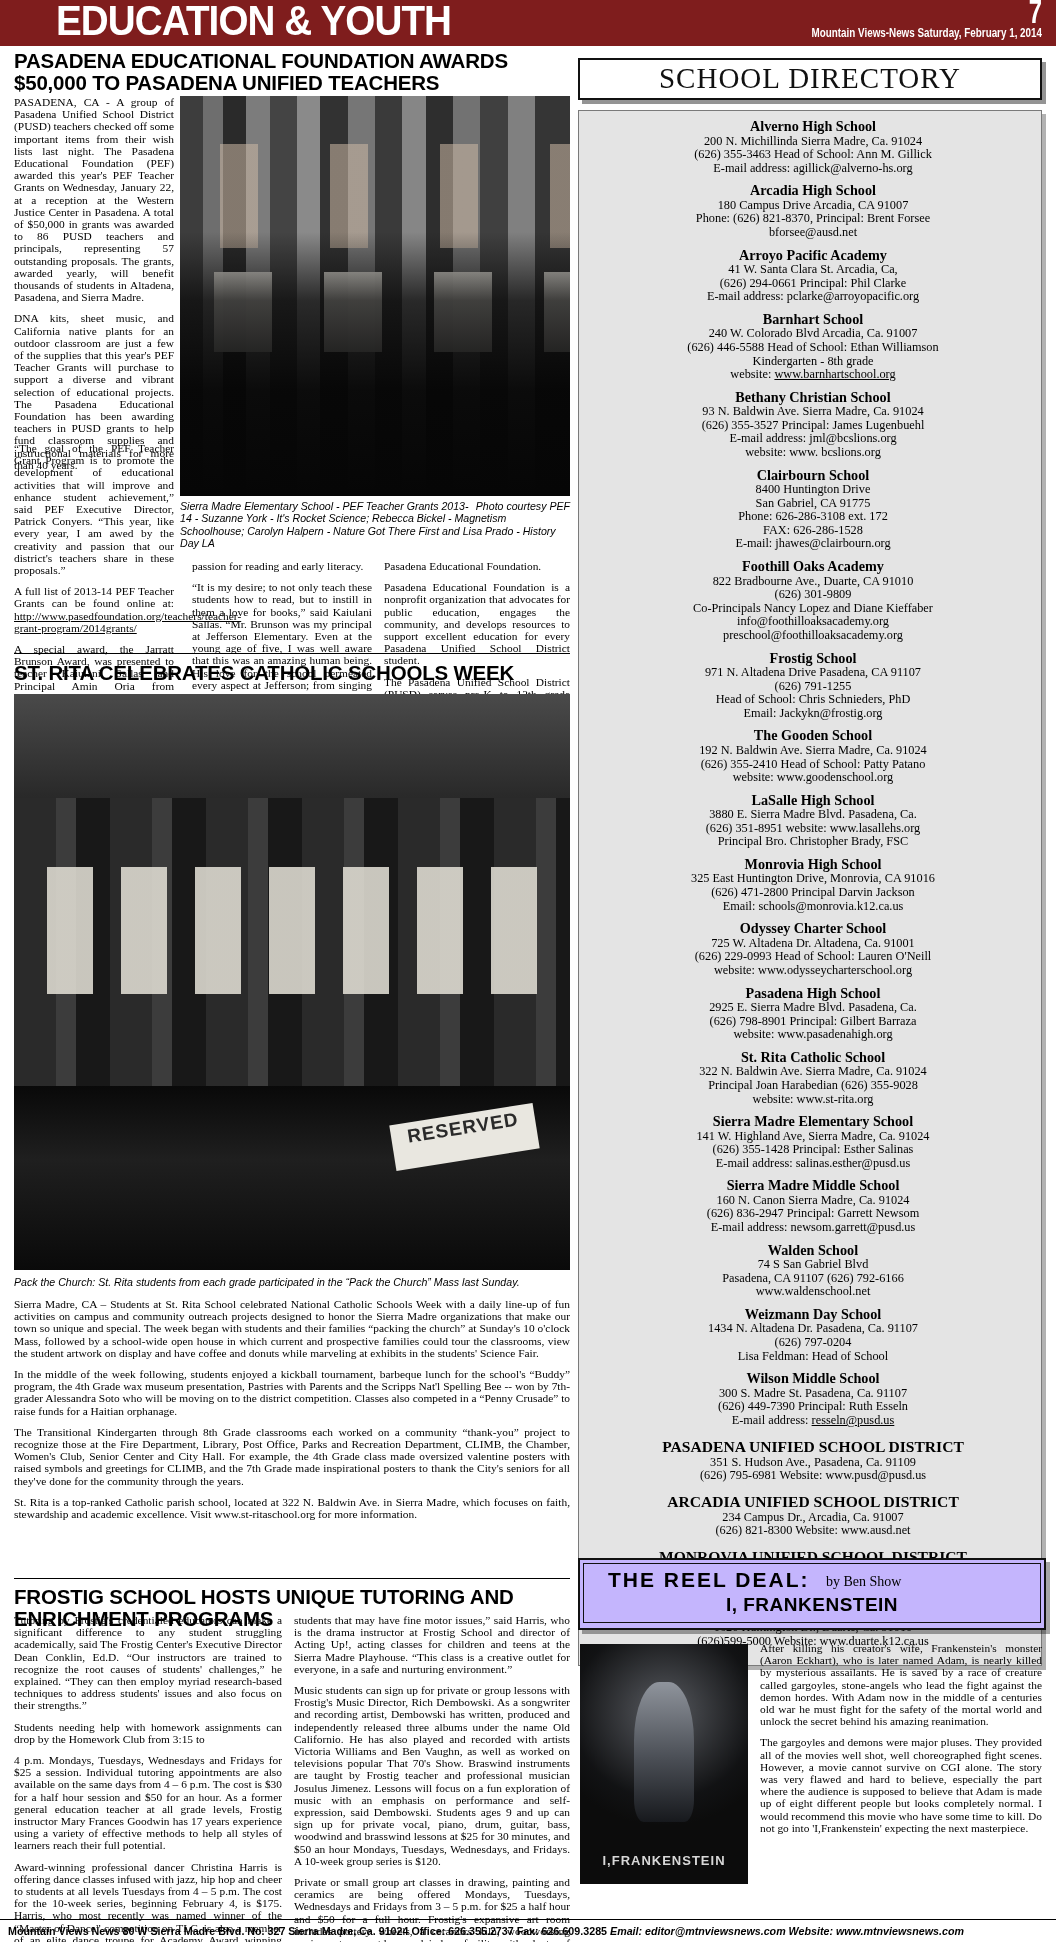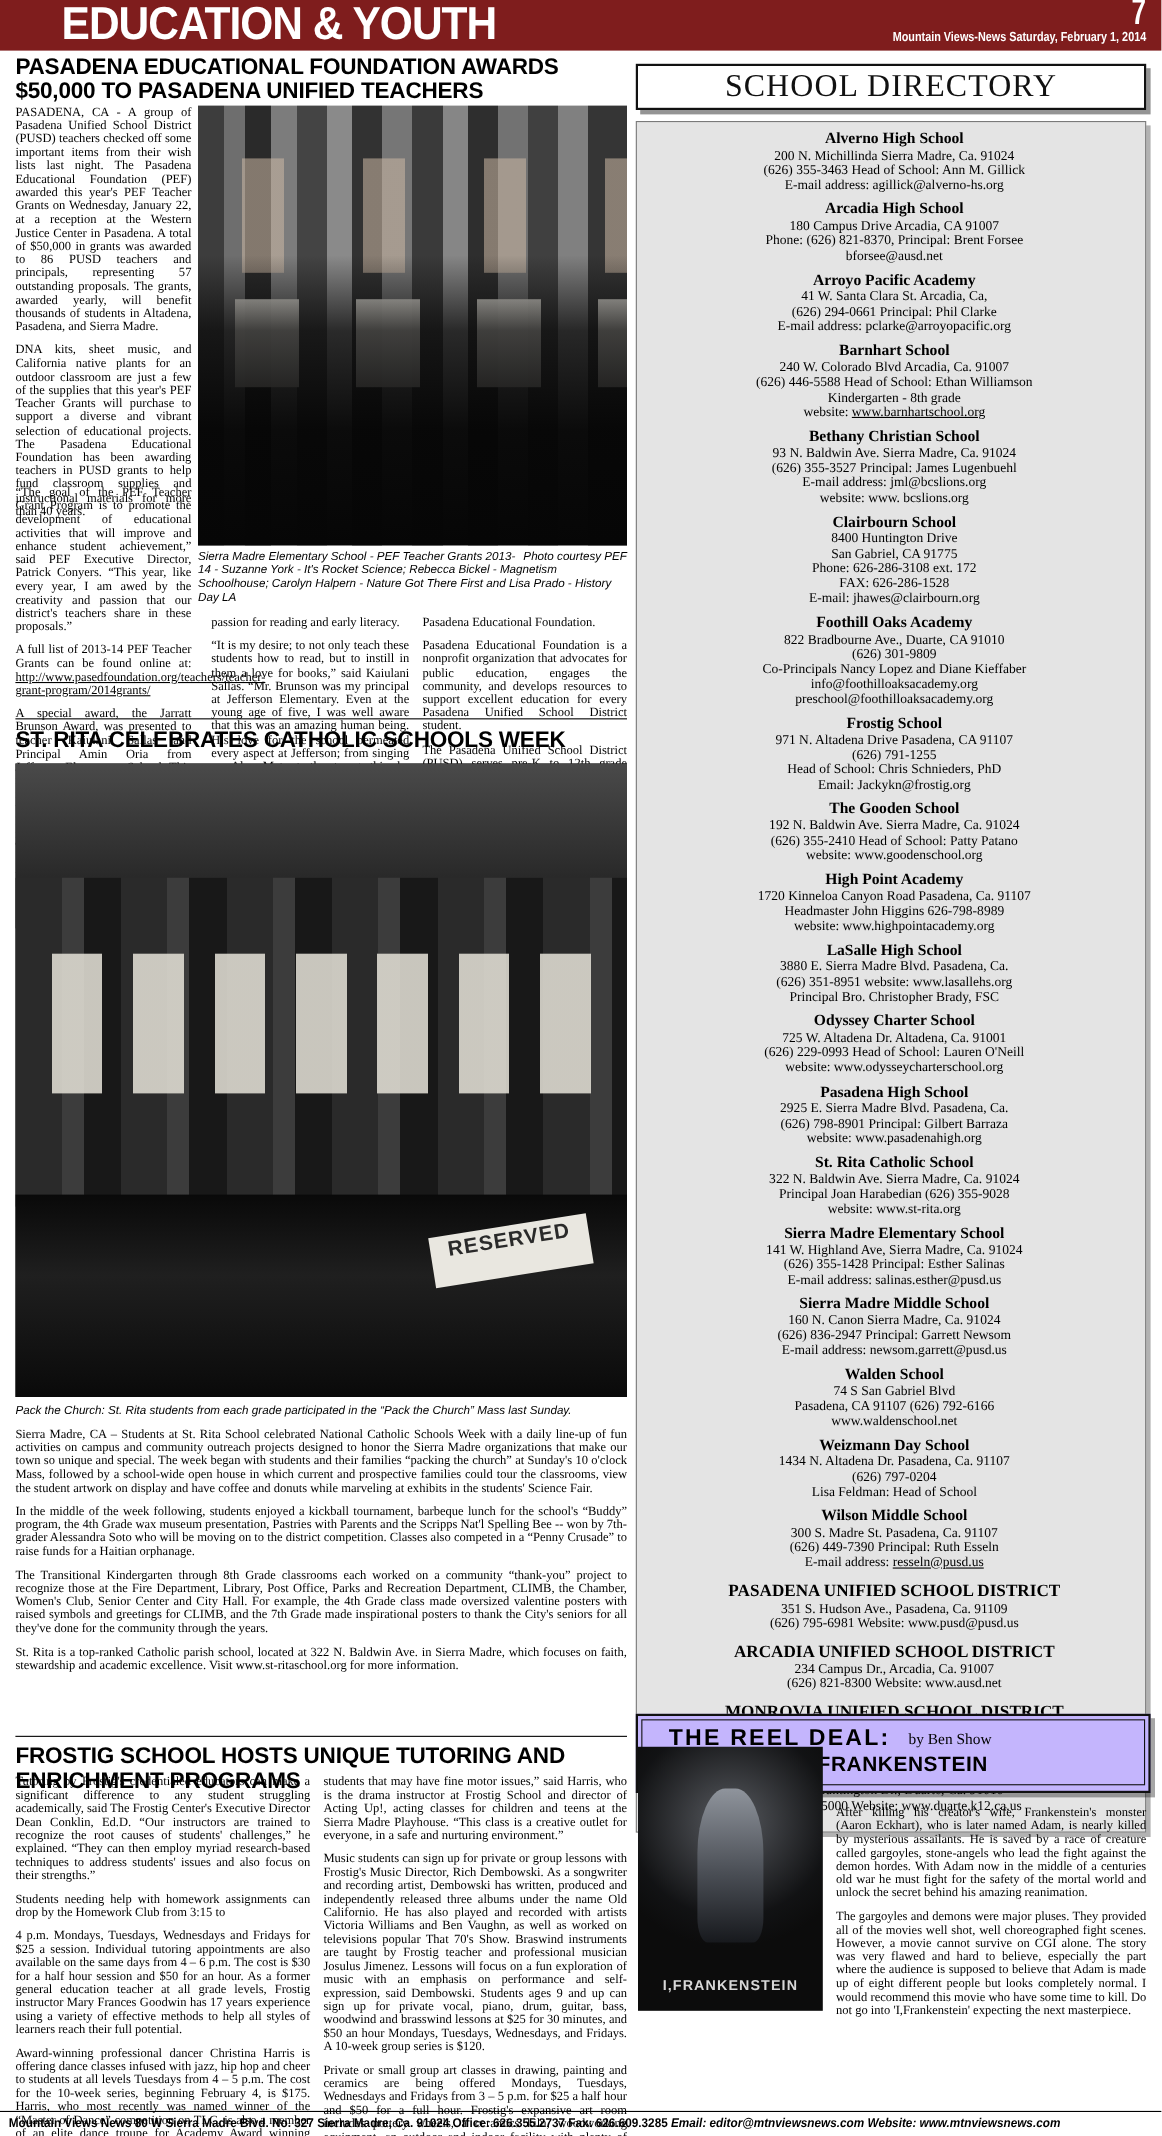--- a/index.html
+++ b/index.html
@@ -83,21 +83,21 @@
 
   
   #reel-title{position:absolute;left:578px;top:1558px;width:464px;height:68px;border:2px solid #111;background:#c4b5fd;
       box-shadow:4px 4px 0 rgba(0,0,0,.35);}
   #reel-title .inner{border:1px solid #111;margin:3px;height:58px;}
   #reel-l1{position:absolute;left:28px;top:8px;font-family:"Liberation Sans",sans-serif;font-weight:bold;
       font-size:21px;letter-spacing:2px;}
   #reel-by{position:absolute;left:246px;top:14px;font-family:"Liberation Serif",serif;font-size:14px;}
   #reel-l2{position:absolute;left:0;top:34px;width:100%;text-align:center;font-family:"Liberation Sans",sans-serif;
       font-weight:bold;font-size:19px;letter-spacing:0.5px;}
-  #reel-poster{position:absolute;left:580px;top:1588px;width:168px;height:240px;background:#0c0c0c;overflow:hidden;}
+  #reel-poster{position:absolute;left:580px;top:1644px;width:168px;height:240px;background:#0c0c0c;overflow:hidden;}
   #reel-poster .glow{position:absolute;left:-20%;top:-10%;width:140%;height:85%;
       background:radial-gradient(ellipse at 50% 45%,rgba(150,155,165,.55) 0%,rgba(40,44,52,.2) 55%,rgba(0,0,0,0) 72%);}
   #reel-poster .fig{position:absolute;left:32%;top:16%;width:36%;height:58%;
       background:linear-gradient(180deg,#8f949c 0%,#4a4e55 55%,#17191d 100%);border-radius:42% 42% 16% 16%;}
   #reel-poster .ttl{position:absolute;left:0;bottom:16px;width:100%;text-align:center;color:#d8d8d8;
       font-family:"Liberation Sans",sans-serif;font-weight:bold;font-size:13px;letter-spacing:1px;}
   #reel-text{position:absolute;left:760px;top:1642px;width:282px;}
 
   
   #foot-rule{position:absolute;left:0;top:1919px;width:1056px;}
@@ -248,30 +248,30 @@
           <div class="ln">Head of School:  Chris Schnieders, PhD</div>
           <div class="ln">Email: Jackykn@frostig.org</div>
         </div>
         <div class="school">
           <div class="nm">The Gooden School</div>
           <div class="ln">192 N. Baldwin Ave.  Sierra Madre, Ca. 91024</div>
           <div class="ln">(626) 355-2410 Head of School: Patty Patano</div>
           <div class="ln">website: www.goodenschool.org</div>
         </div>
         <div class="school">
-          <div class="nm">High Point Academy</div>
-          <div class="ln">1720 Kinneloa Canyon Road  Pasadena, Ca.  91107</div>
-          <div class="ln">Headmaster John Higgins  626-798-8989</div>
-          <div class="ln">website:  www.highpointacademy.org</div>
-        </div>
-        <div class="school">
           <div class="nm">LaSalle High School</div>
           <div class="ln">3880 E. Sierra Madre Blvd.  Pasadena, Ca.</div>
           <div class="ln">(626) 351-8951  website: www.lasallehs.org</div>
           <div class="ln">Principal Bro. Christopher Brady, FSC</div>
+        </div>
+        <div class="school">
+          <div class="nm">Monrovia High School</div>
+          <div class="ln">325 East Huntington Drive, Monrovia, CA 91016</div>
+          <div class="ln">(626) 471-2800  Principal Darvin Jackson</div>
+          <div class="ln">Email: schools@monrovia.k12.ca.us</div>
         </div>
         <div class="school">
           <div class="nm">Odyssey Charter School</div>
           <div class="ln">725 W. Altadena Dr.  Altadena, Ca. 91001</div>
           <div class="ln">(626) 229-0993 Head of School: Lauren O'Neill</div>
           <div class="ln">website: www.odysseycharterschool.org</div>
         </div>
         <div class="school">
           <div class="nm">Pasadena High School</div>
           <div class="ln">2925 E. Sierra Madre Blvd.  Pasadena, Ca.</div>

